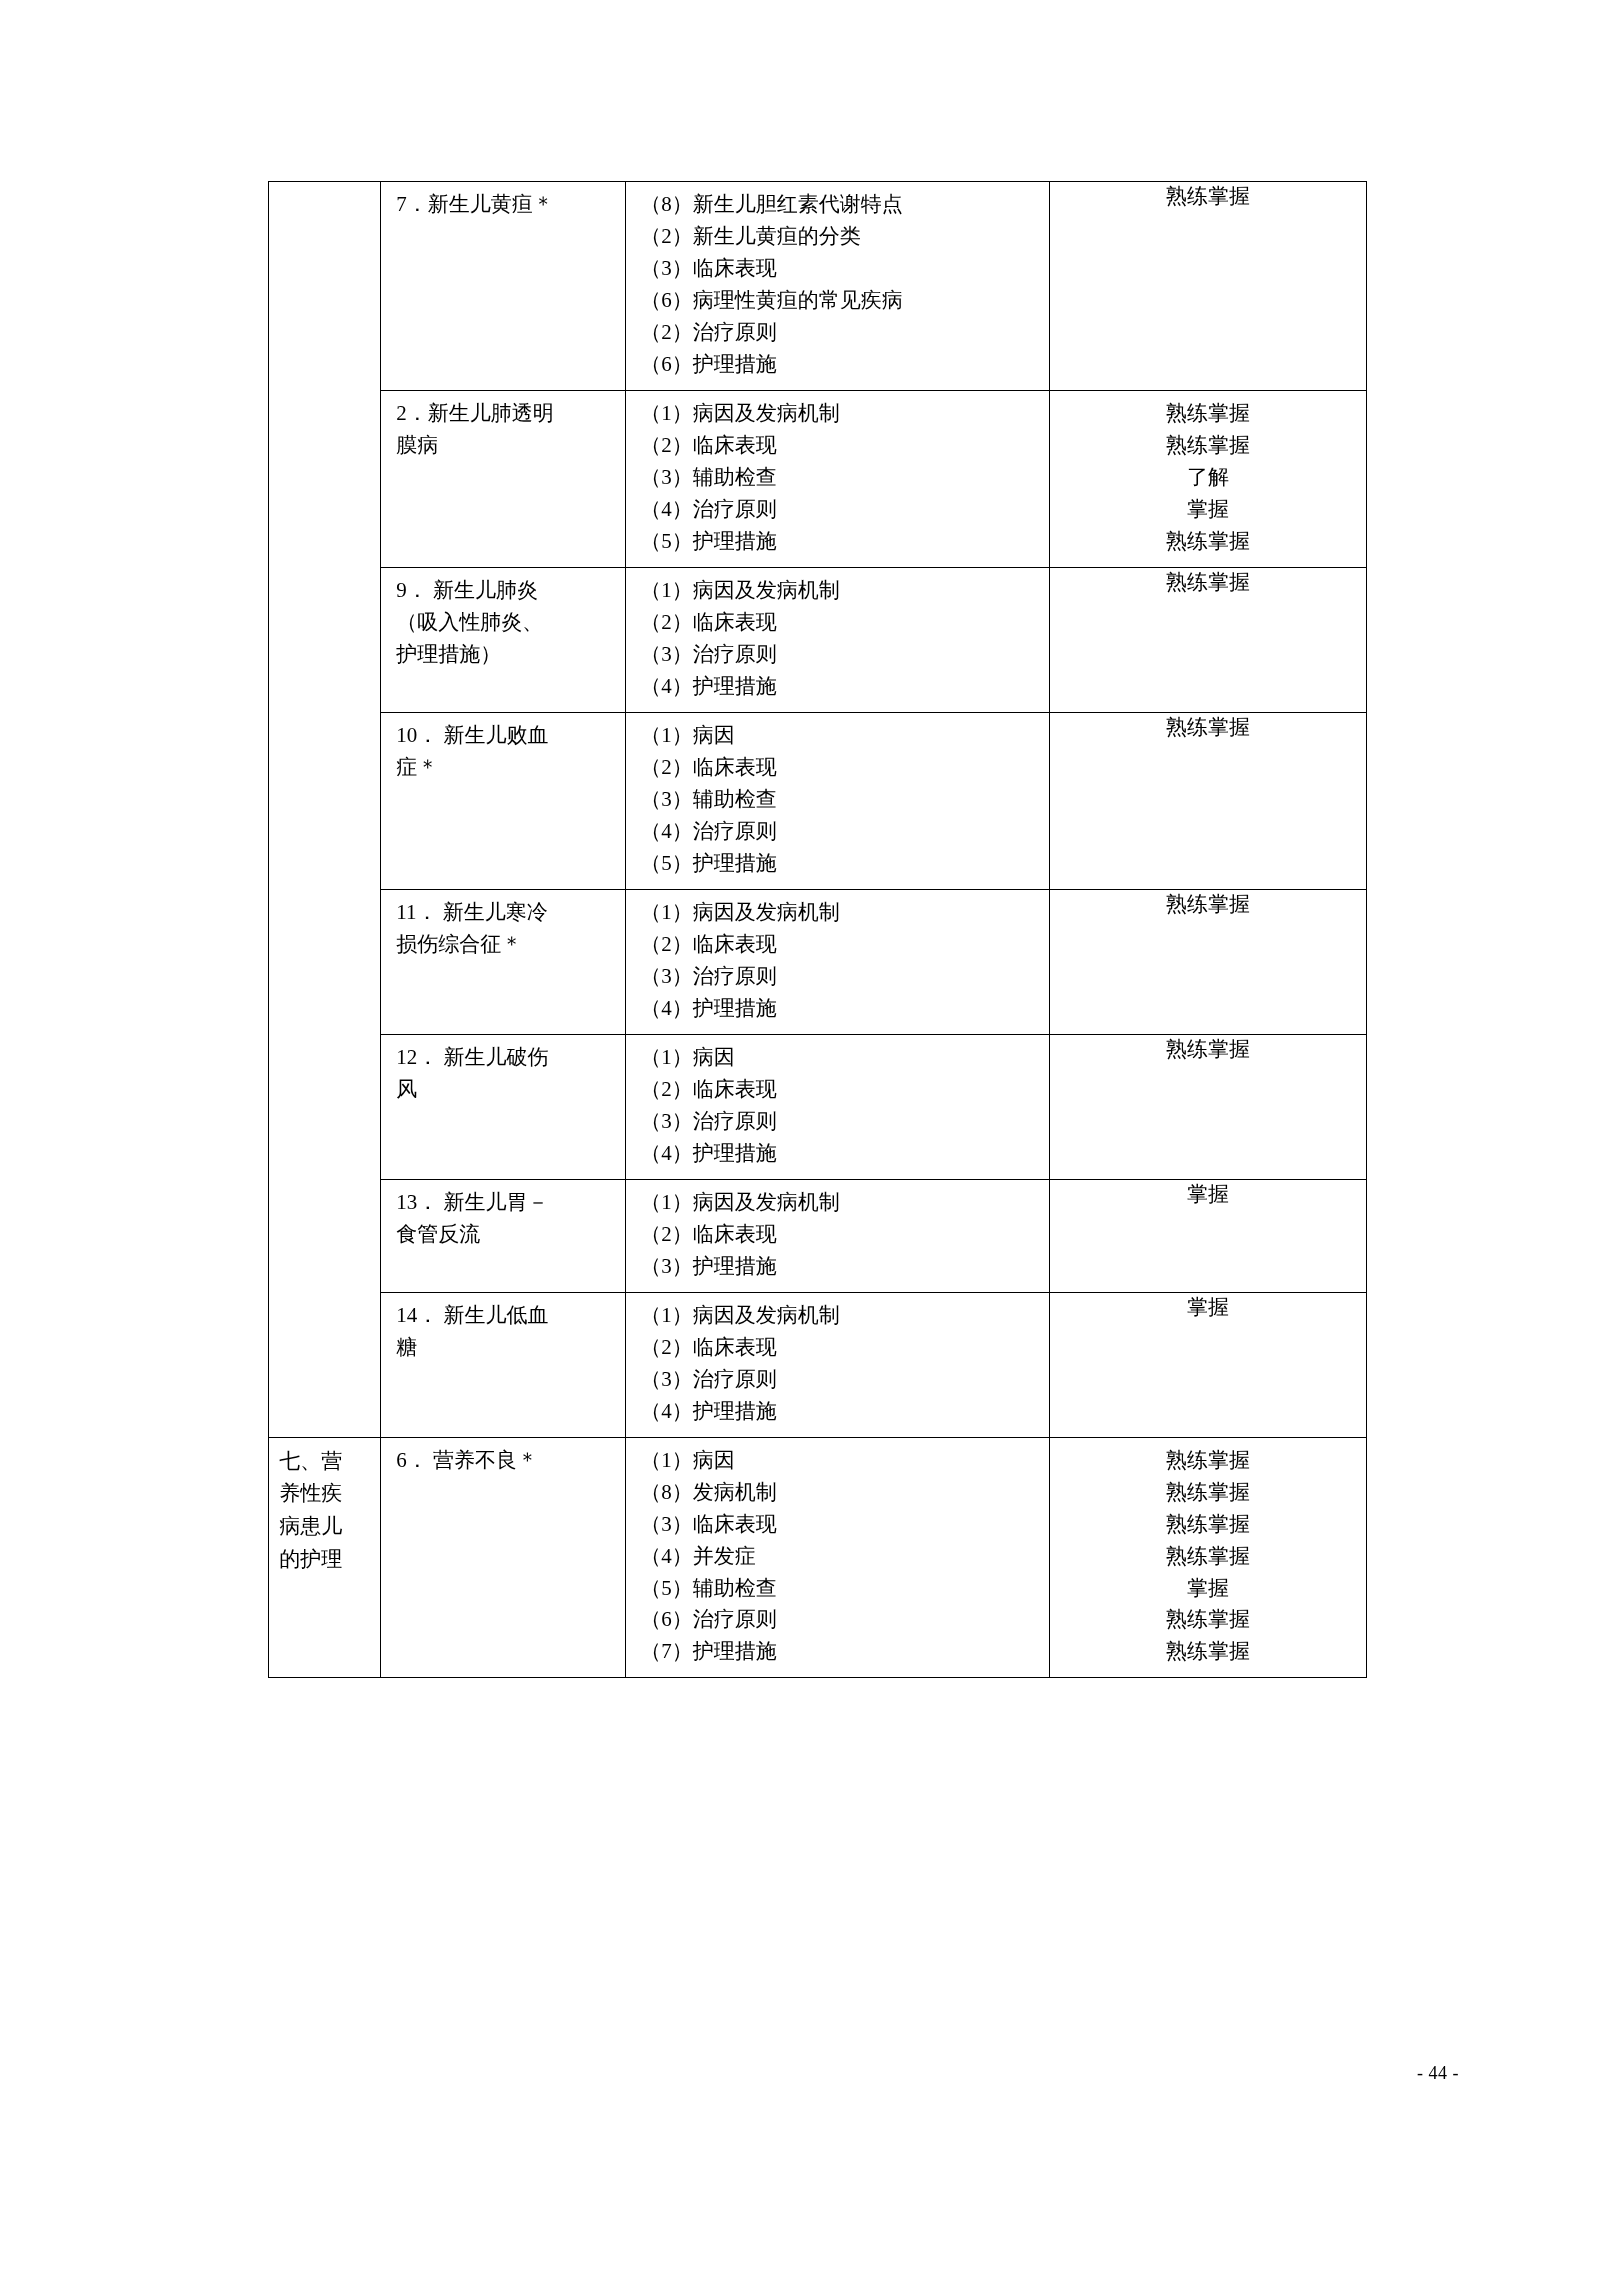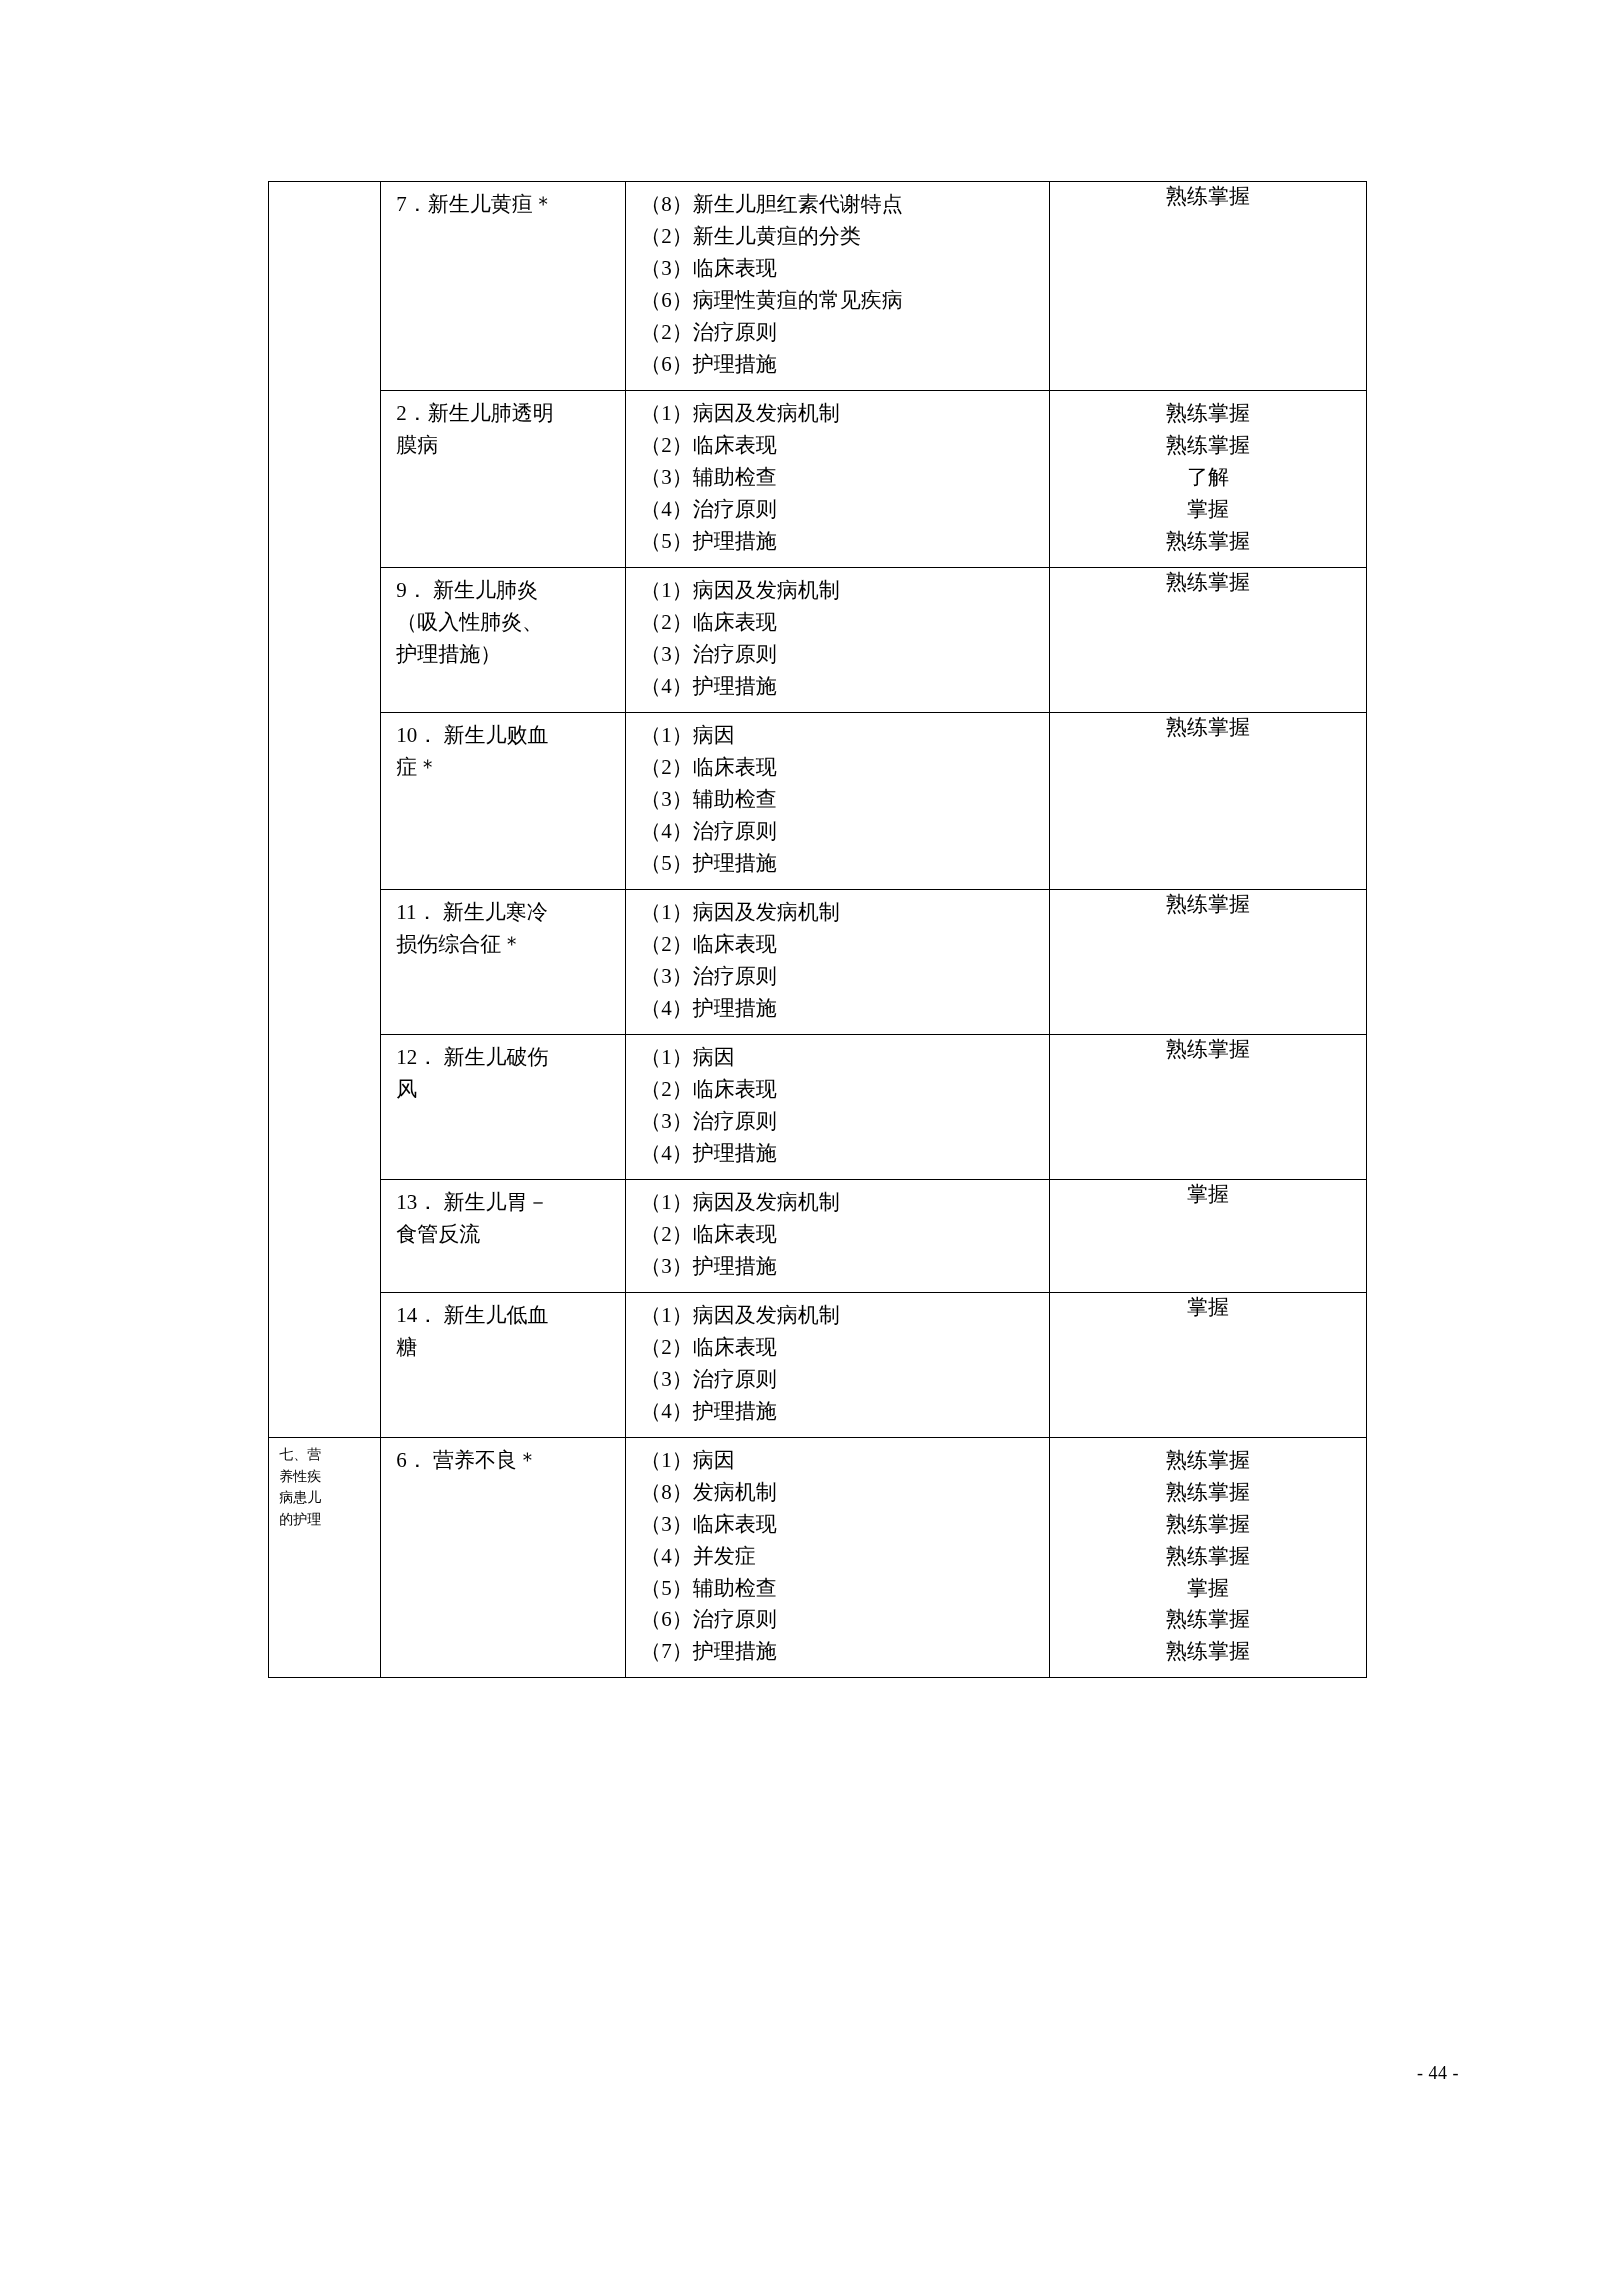--- a/index.html
+++ b/index.html
@@ -40,25 +40,24 @@
   .col-topic { width: 245px; }
   .col-points { width: 424px; }
   .col-level { width: 317px; }
 
   .cell-inner {
     padding: 7.2px 8.2px 9.2px 8.2px;
     font-size: 21px;
     line-height: 1.52;
   }
   .cat-cell .cell-inner {
-    font-size: 14px;
+    font-size: 21px;
     line-height: 1.55;
     padding-left: 10.2px;
     padding-right: 4.1px;
-    font-family: Liberation Mono, monospace;
   }
   .topic-cell .cell-inner {
     padding-left: 15.3px;
   }
   .points-cell .cell-inner {
     padding-left: 14.3px;
   }
   .level-cell {
     text-align: center;
   }

